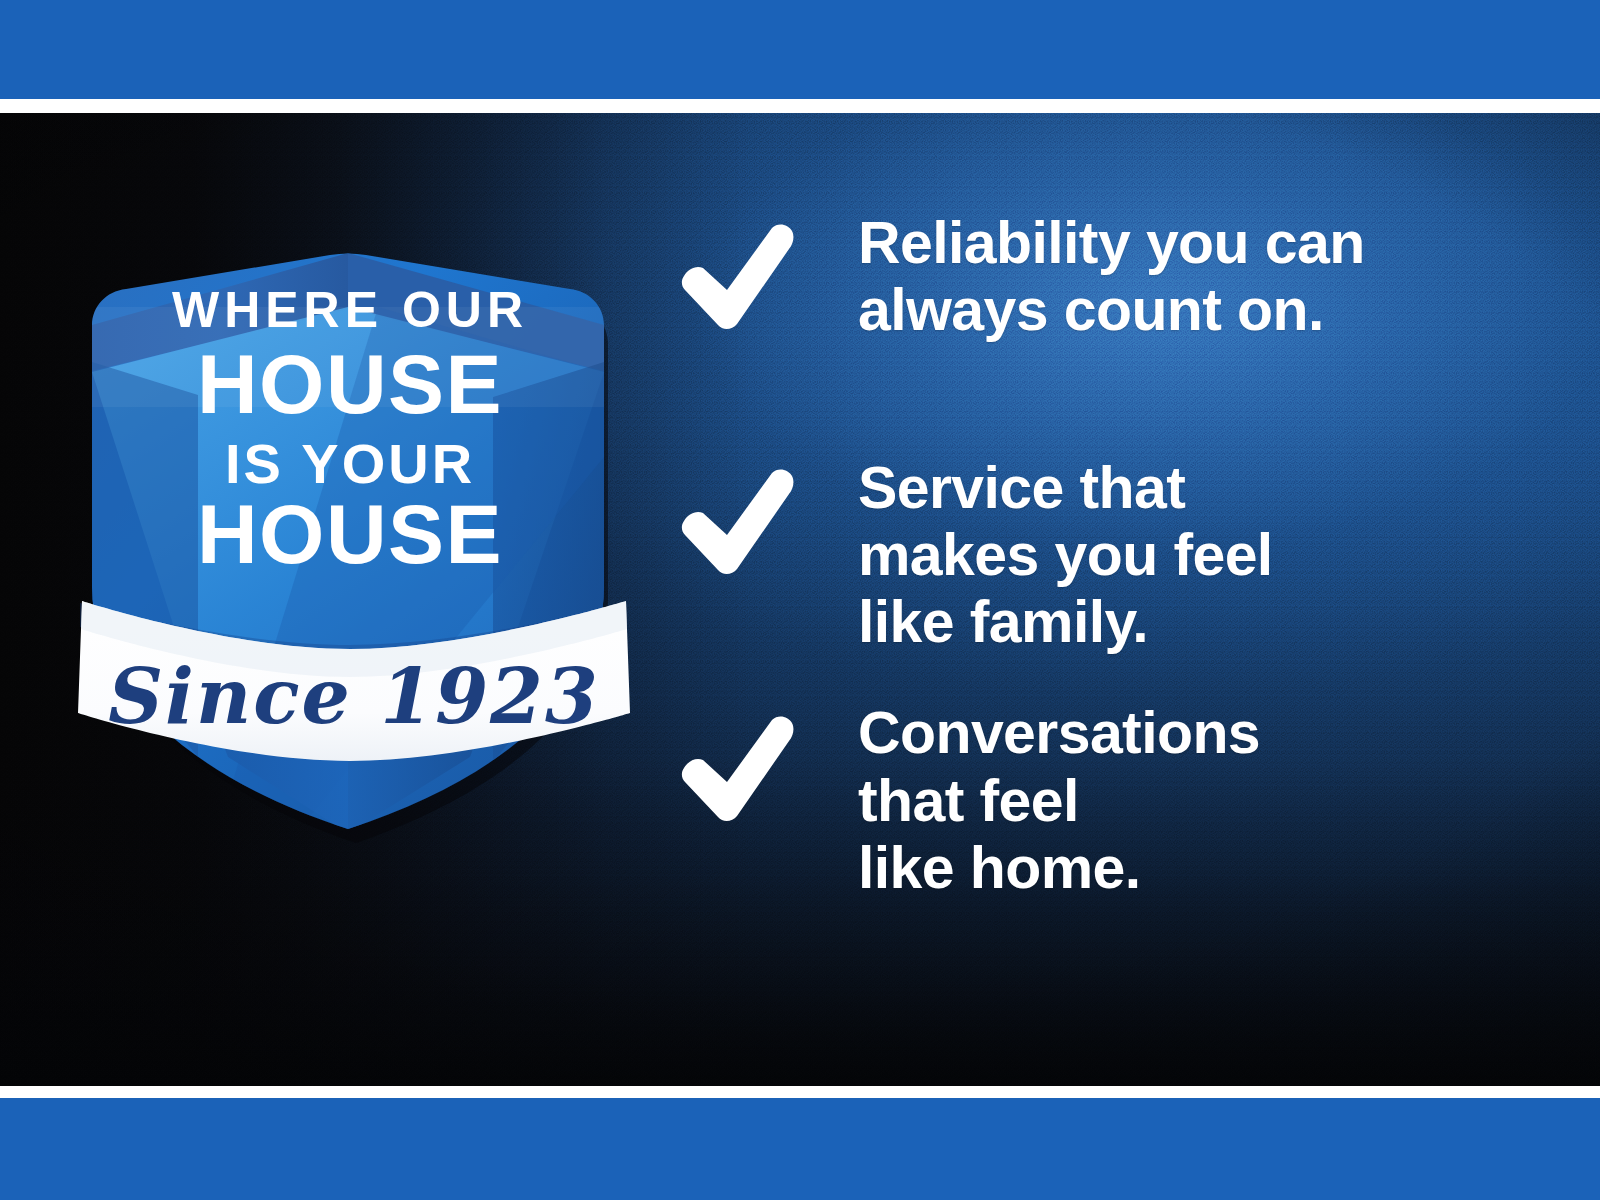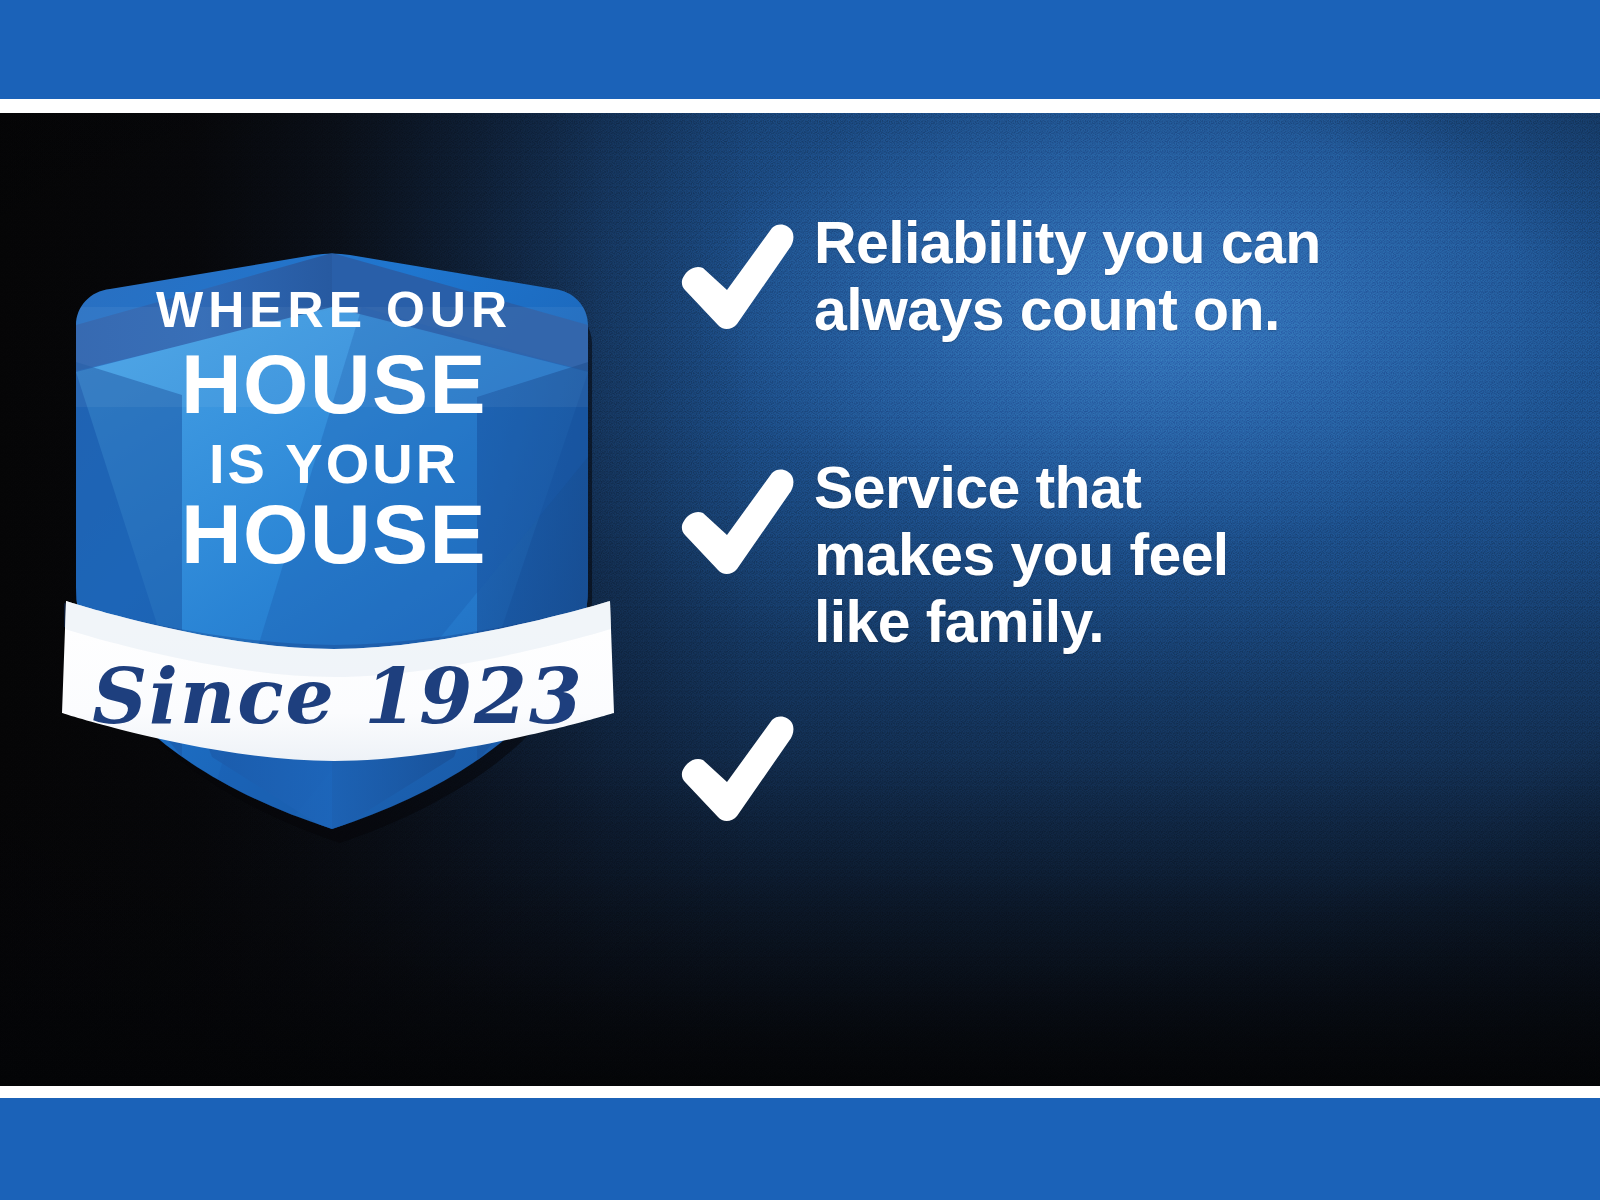--- a/index.html
+++ b/index.html
@@ -71,37 +71,37 @@
     position:absolute;inset:-20px;opacity:.26;mix-blend-mode:overlay;
     background-image:
       repeating-radial-gradient(circle at 13% 27%, rgba(255,255,255,.30) 0 .6px, rgba(0,0,0,0) .6px 2.1px),
       repeating-radial-gradient(circle at 61% 73%, rgba(255,255,255,.26) 0 .5px, rgba(0,0,0,0) .5px 1.8px),
       repeating-radial-gradient(circle at 84% 11%, rgba(0,0,0,.34) 0 .55px, rgba(0,0,0,0) .55px 2.3px),
       repeating-radial-gradient(circle at 34% 88%, rgba(0,0,0,.30) 0 .5px, rgba(0,0,0,0) .5px 1.6px);
     background-size:7px 7px,5px 5px,9px 9px,6px 6px;
   }
 
   
-  #logo{position:absolute;left:62px;top:157px;width:560px;height:680px;}
+  #logo{position:absolute;left:78px;top:157px;width:560px;height:680px;}
   #logo svg{display:block;width:100%;height:100%;overflow:visible;}
   .lg-line{
     fill:#ffffff;font-family:"Liberation Sans",sans-serif;font-weight:bold;
     text-anchor:middle;letter-spacing:1px;
   }
   .lg-sm{font-size:50px;letter-spacing:5px;}
   .lg-big{font-size:84px;letter-spacing:1.5px;}
   .lg-mid{font-size:56px;letter-spacing:3px;}
   .lg-script{
     fill:#1e3f7e;font-family:"DejaVu Serif",serif;font-weight:bold;font-style:italic;
     font-size:76px;text-anchor:middle;letter-spacing:2px;
   }
 
   
   #bullets{position:absolute;left:672px;top:196px;width:820px;}
-  .bullet{display:flex;align-items:flex-start;}
+  .bullet{display:flex;align-items:flex-start;gap:44px;}
   #b1{margin-bottom:96px;}
   #b2{margin-bottom:30px;}
   .check{flex:0 0 auto;width:128px;height:112px;margin-right:14px;}
   .check svg{display:block;width:100%;height:100%;}
   .btext{
     color:#ffffff;font-family:"Liberation Sans",sans-serif;font-weight:bold;
     font-size:59px;line-height:1.14;letter-spacing:-.6px;
     white-space:pre-line;padding-top:14px;
     text-shadow:0 1px 2px rgba(0,0,0,.20);
   }
@@ -241,20 +241,23 @@
     </div>
 
     <div class="bullet" id="b3">
       <span class="check">
         <svg viewBox="0 0 128 112" xmlns="http://www.w3.org/2000/svg">
           <path d="M12,56 C16,49 24,45 31,48 L55,70 L100,8 C106,2 116,4 120,11
                    C123,17 121,24 117,29 L65,104 C60,110 51,111 46,105 L13,70
                    C9,66 9,60 12,56 Z" fill="#ffffff"></path>
         </svg>
       </span>
+      <div class="btext">Conversations
+that feel
+like home.</div>
     </div>
 
   </div>
 
   <div class="gap" id="gap-bottom"></div>
   <div class="bar" id="bar-bottom"></div>
 
 </div>
 
 </body></html>

